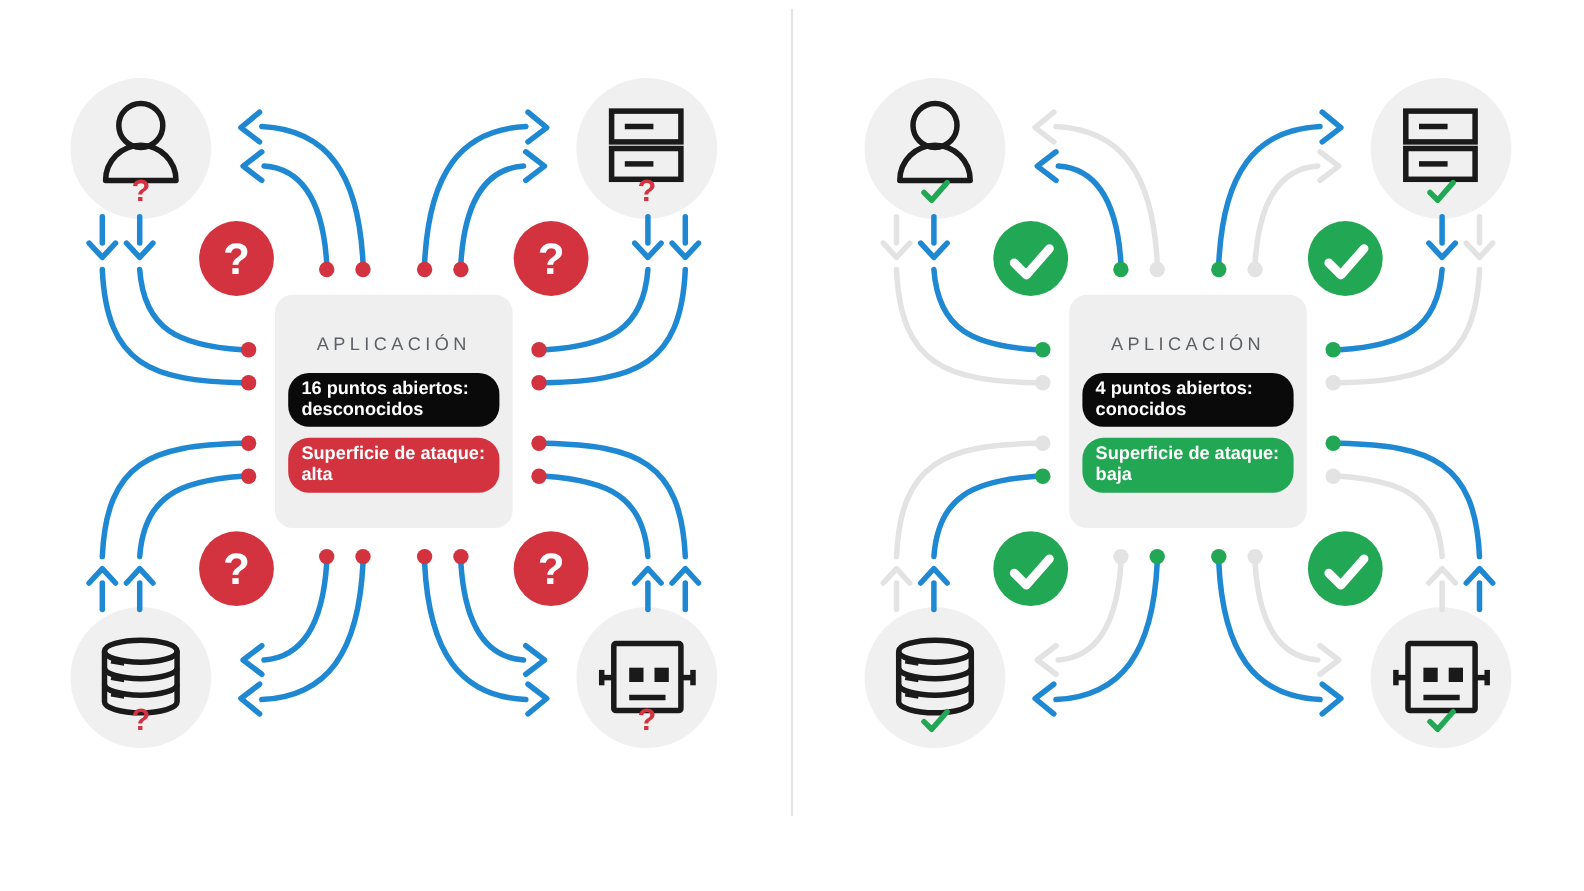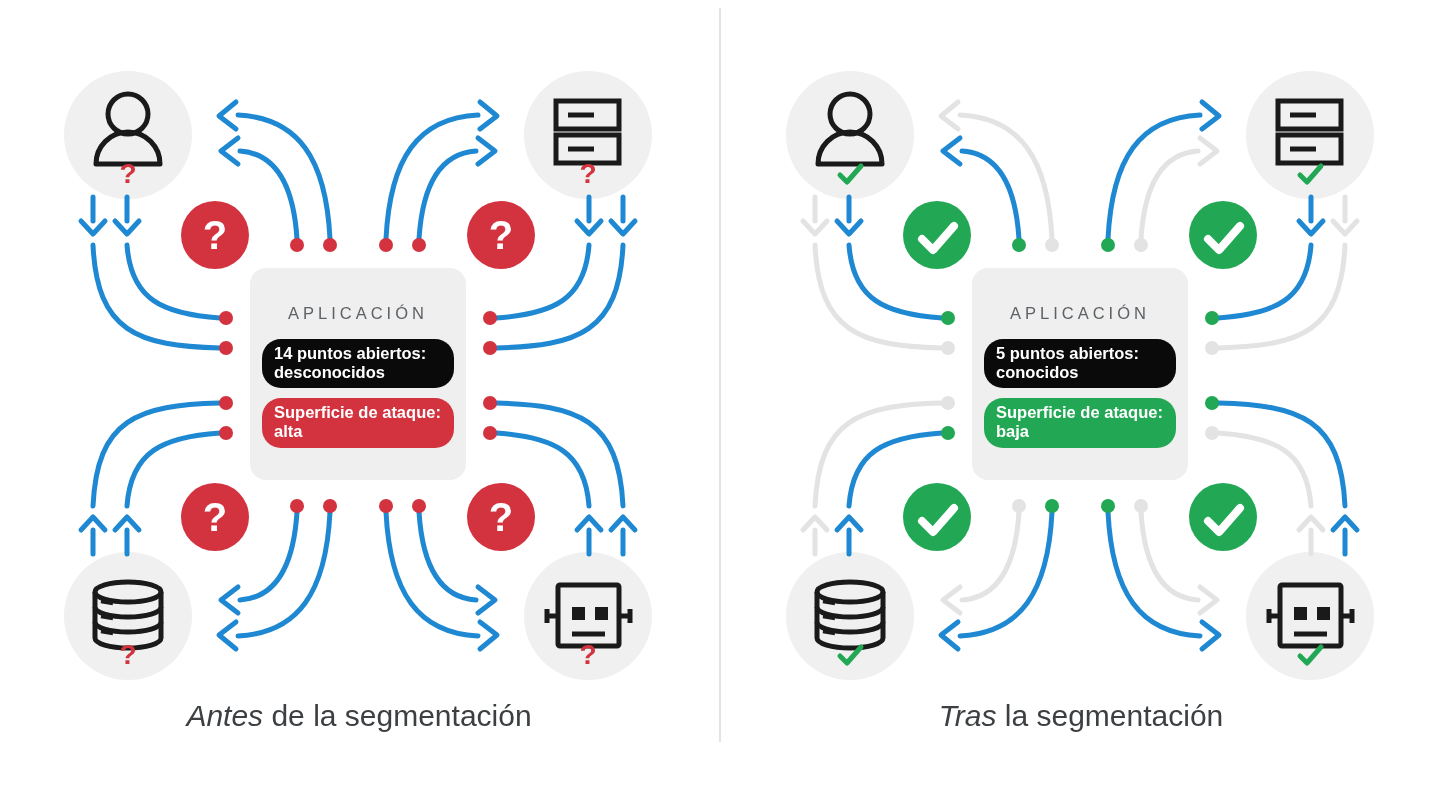--- a/index.html
+++ b/index.html
@@ -160,29 +160,28 @@
         <g>
           <text x="128" y="664" text-anchor="middle" font-size="28" font-weight="bold" fill="#d2333f" font-family="&quot;Liberation Sans&quot;, sans-serif">?</text>
         </g>
         <g>
           <text x="588" y="664" text-anchor="middle" font-size="28" font-weight="bold" fill="#d2333f" font-family="&quot;Liberation Sans&quot;, sans-serif">?</text>
         </g>
       </svg>
     <div class="app-box">
       <div class="app-title">APLICACIÓN</div>
       <div class="pill" style="background: rgb(10, 10, 10);">
-        <div>14 puntos abiertos:</div>
+        <div>16 puntos abiertos:</div>
         <div>desconocidos</div>
       </div>
       <div class="pill" style="background: rgb(210, 51, 63);">
         <div>Superficie de ataque:</div>
         <div>alta</div>
       </div>
     </div>
-    <div class="caption"><em>Antes</em><span> de la segmentación</span></div>
   </section>
 
   <div class="divider"></div>
 
   <section class="diagram" id="diagram-after">
     <svg class="net" id="net-after" width="718" height="751" viewBox="0 0 718 751">
         <circle cx="128" cy="135" r="64" fill="#f0f0f0"></circle>
         <circle cx="588" cy="135" r="64" fill="#f0f0f0"></circle>
         <circle cx="128" cy="616" r="64" fill="#f0f0f0"></circle>
         <circle cx="588" cy="616" r="64" fill="#f0f0f0"></circle>
@@ -304,24 +303,23 @@
         <g>
           <path d="M -10,2 L -3,9 L 11,-7" transform="translate(128,654)" stroke="#22a854" stroke-width="5" fill="none" stroke-linecap="round" stroke-linejoin="round"></path>
         </g>
         <g>
           <path d="M -10,2 L -3,9 L 11,-7" transform="translate(588,654)" stroke="#22a854" stroke-width="5" fill="none" stroke-linecap="round" stroke-linejoin="round"></path>
         </g>
       </svg>
     <div class="app-box">
       <div class="app-title">APLICACIÓN</div>
       <div class="pill" style="background: rgb(10, 10, 10);">
-        <div>5 puntos abiertos:</div>
+        <div>4 puntos abiertos:</div>
         <div>conocidos</div>
       </div>
       <div class="pill" style="background: rgb(34, 168, 84);">
         <div>Superficie de ataque:</div>
         <div>baja</div>
       </div>
     </div>
-    <div class="caption"><em>Tras</em><span> la segmentación</span></div>
   </section>
 
 </div>
 
 </body></html>

